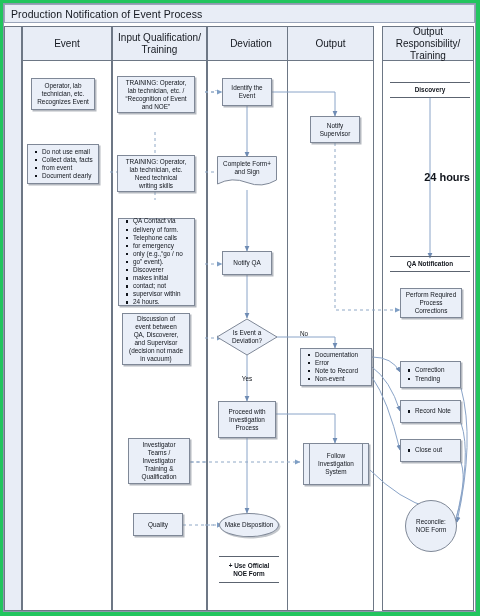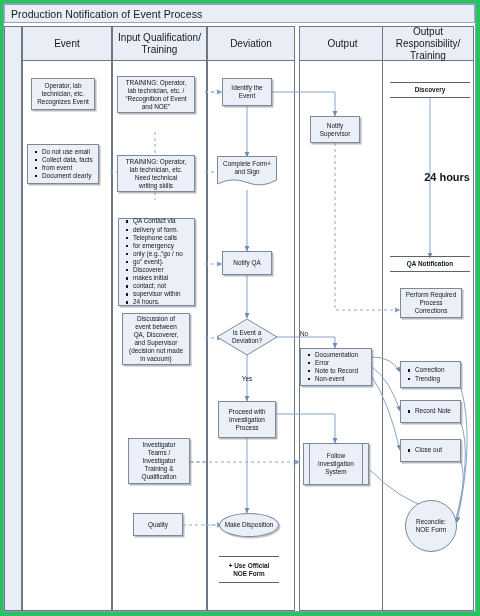--- a/index.html
+++ b/index.html
@@ -101,21 +101,21 @@
           <span>Input Qualification/</span><br>
           <span>Training</span>
         </span>
       </div>
     </div>
     <div class="col" style="left:203px;width:88px;">
       <div class="colhead">
         <span>Deviation</span>
       </div>
     </div>
-    <div class="col" style="left:295px;width:87px;">
+    <div class="col" style="left:283px;width:87px;">
       <div class="colhead">
         <span>Output</span>
       </div>
     </div>
     <div class="col" style="left:378px;width:92px;">
       <div class="colhead">
         <span>
           <span>Output Responsibility/</span><br>
           <span>Training</span>
         </span>

